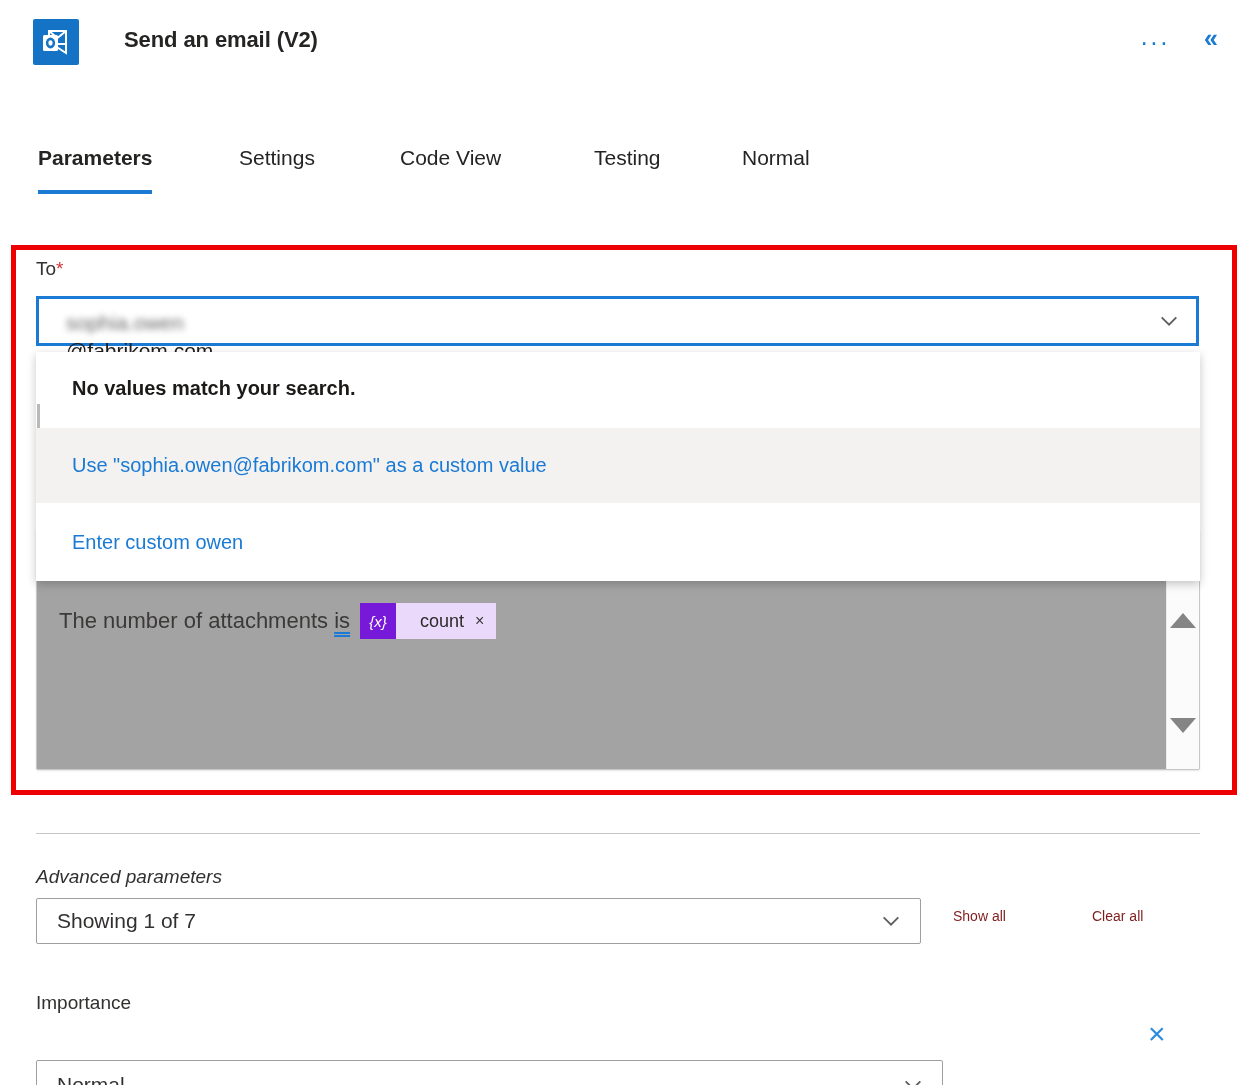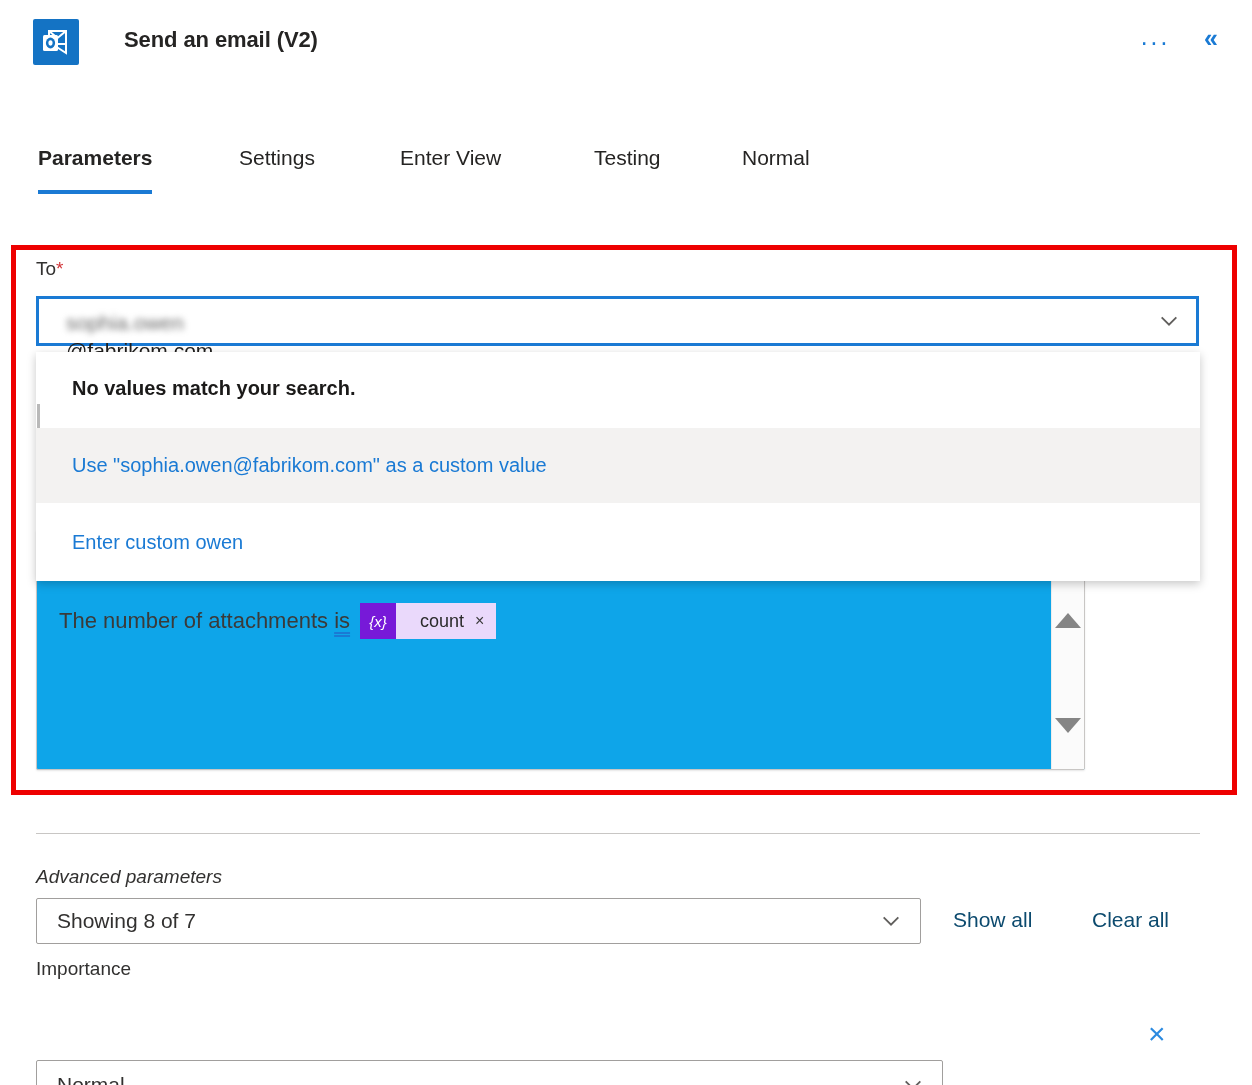--- a/index.html
+++ b/index.html
@@ -187,24 +187,24 @@
     color: #1a7ad4;
     cursor: pointer;
   }
   .dd-opt1 { top: 76px; height: 75px; background: #f3f2f1; }
   .dd-opt2 { top: 151px; height: 78px; background: #ffffff; }
 
   
   .editor {
     position: absolute;
     left: 36px; top: 530px;
-    width: 1049px; height: 240px;
+    width: 1164px; height: 240px;
     box-sizing: border-box;
     border: 1px solid #c8c6c4;
-    background: #0ea5e9;
+    background: #a3a3a3;
     border-radius: 2px;
     box-shadow: 0 1px 2px rgba(0,0,0,0.10);
     z-index: 10;
   }
   .editor-toolbar {
     position: absolute;
     left: 0; top: 0;
     width: 100%; height: 46px;
     background: #fafafa;
     border-bottom: 1px solid #e5e5e5;
@@ -323,22 +323,22 @@
     cursor: pointer;
   }
   .select-box .chev2 {
     position: absolute;
     right: 18px; top: 50%;
     transform: translateY(-50%);
     width: 22px; height: 22px;
   }
   .link {
     position: absolute;
-    font-size: 21px;
-    color: #0c4a6e;
+    font-size: 14px;
+    color: #7f1d1d;
     cursor: pointer;
     white-space: nowrap;
   }
   .clear-x {
     position: absolute;
     font-size: 30px;
     color: #2b8ae0;
     cursor: pointer;
     line-height: 1;
     font-weight: 300;
@@ -359,21 +359,21 @@
     </svg>
   </div>
   <div class="header-title">Send an email (V2)</div>
   <div class="hdr-btn hdr-ellipsis">···</div>
   <div class="hdr-btn hdr-collapse">«</div>
 </div>
 
 <div class="tabs">
   <div class="tab active" style="left:38px">Parameters</div>
   <div class="tab" style="left:239px">Settings</div>
-  <div class="tab" style="left:400px">Enter View</div>
+  <div class="tab" style="left:400px">Code View</div>
   <div class="tab" style="left:594px">Testing</div>
   <div class="tab" style="left:742px">Normal</div>
 </div>
 
 <div class="field-label" style="left:36px; top:258px;">
   <span>To</span><span class="req-star">*</span>
 </div>
 
 <div class="to-input">
   <div class="to-text">
@@ -483,30 +483,30 @@
   </div>
 </div>
 
 <div class="red-box"></div>
 
 <div class="divider"></div>
 
 <div class="field-label" style="left:36px; top:866px;font-style:italic;">Advanced parameters</div>
 
 <div class="select-box" style="left:36px; top:898px; width:885px; height:46px;">
-  <span>Showing 8 of 7</span>
+  <span>Showing 1 of 7</span>
   <svg class="chev2" viewBox="0 0 24 24" aria-hidden="true">
     <path d="M4 8 L12 16 L20 8" fill="none" stroke="#605e5c" stroke-width="2"></path>
   </svg>
 </div>
 
 <div class="link" style="left:953px; top:908px;">Show all</div>
 <div class="link" style="left:1092px; top:908px;">Clear all</div>
 
-<div class="field-label" style="left:36px; top:958px;">Importance</div>
+<div class="field-label" style="left:36px; top:992px;">Importance</div>
 
 <div class="select-box" style="left:36px; top:1060px; width:907px; height:50px;">
   <span>Normal</span>
   <svg class="chev2" viewBox="0 0 24 24" aria-hidden="true">
     <path d="M4 8 L12 16 L20 8" fill="none" stroke="#605e5c" stroke-width="2"></path>
   </svg>
 </div>
 <div class="clear-x" style="left:1148px; top:1019px;">×</div>
 
 </body></html>

